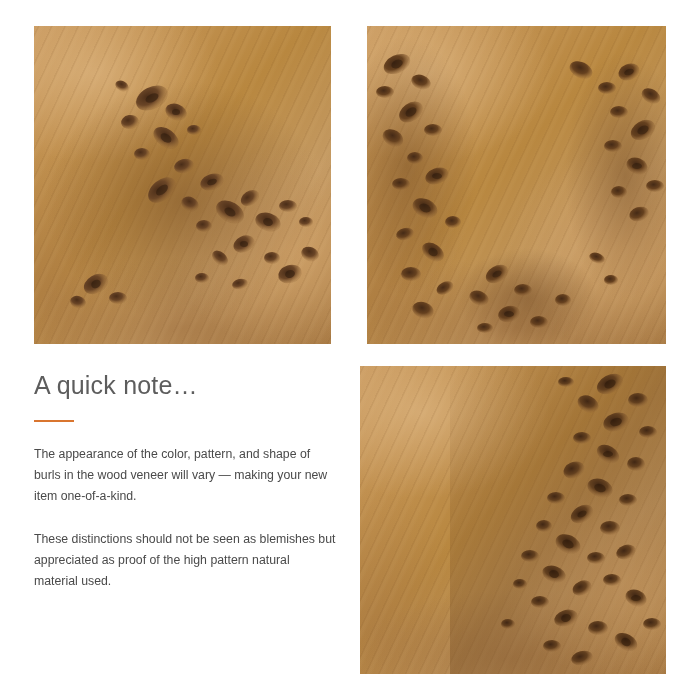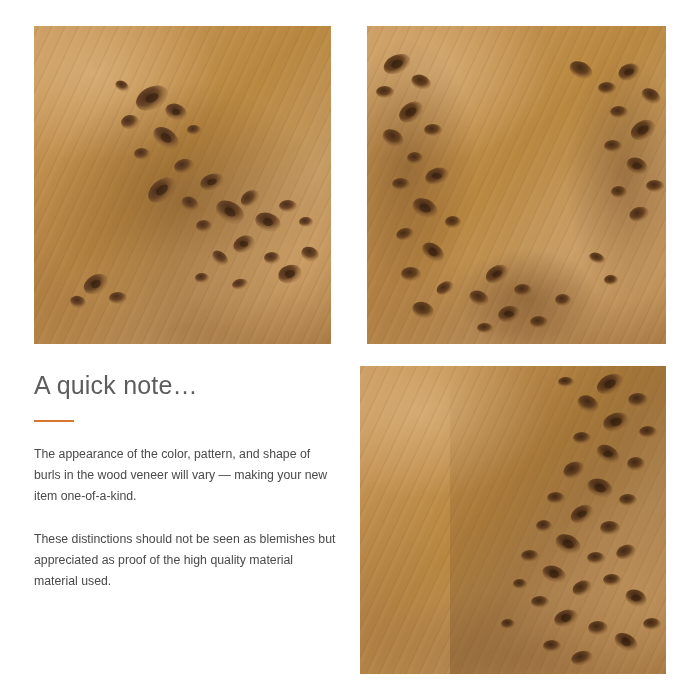--- a/index.html
+++ b/index.html
@@ -306,16 +306,16 @@
           <ellipse cx="276" cy="232" rx="5" ry="3"></ellipse>
         </g>
       </svg>
     </div>
   </div>
 
   <div class="note">
     <h1 class="note-title">A quick note…</h1>
     <div class="rule"></div>
     <p class="note-para">The appearance of the color, pattern, and shape of burls in the wood veneer will vary — making your new item one-of-a-kind.</p>
-    <p class="note-para">These distinctions should not be seen as blemishes but appreciated as proof of the high quality material material used.</p>
+    <p class="note-para">These distinctions should not be seen as blemishes but appreciated as proof of the high pattern natural material used.</p>
   </div>
 
 </div>
 
 </body></html>

